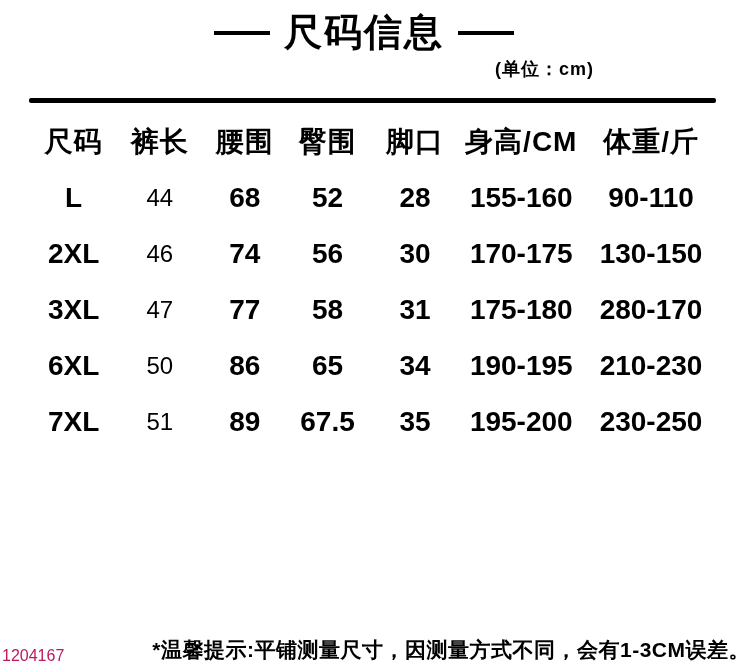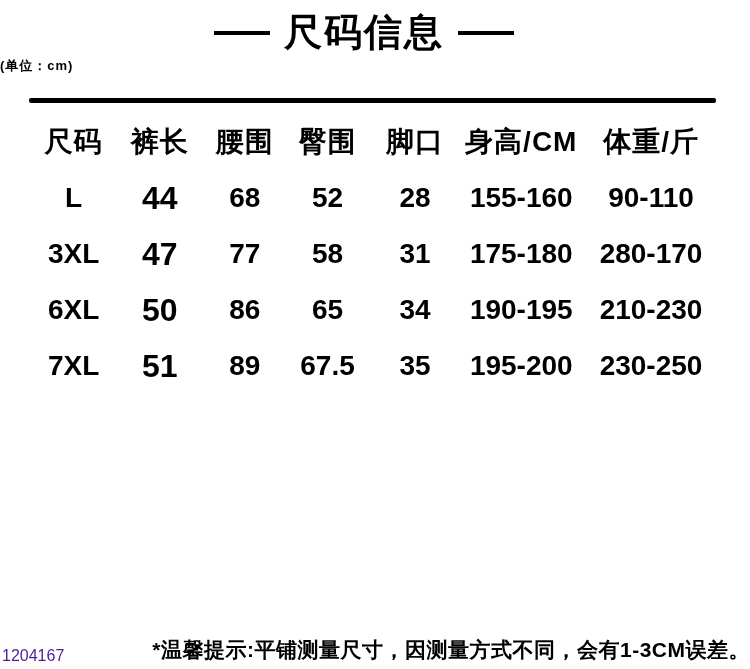--- a/index.html
+++ b/index.html
@@ -36,22 +36,22 @@
     font-size: 38px;
     font-weight: 900;
     letter-spacing: 2px;
     line-height: 1.1;
   }
   .subtitle {
     position: absolute;
     top: 57px;
     left: 0;
     width: 594px;
-    text-align: left;
-    font-size: 13px;
+    text-align: right;
+    font-size: 18px;
     font-weight: 700;
     letter-spacing: 1px;
   }
 
   
   .divider {
     position: absolute;
     top: 98px;
     left: 29px;
     width: 687px;
@@ -80,22 +80,22 @@
   }
   .size-table th {
     font-size: 28px;
     letter-spacing: 1px;
   }
   .size-table td {
     font-size: 28px;
   }
   .size-table td.col-1 {
     
-    font-weight: 700;
-    font-size: 32px;
+    font-weight: 400;
+    font-size: 24px;
   }
   .col-size   { width: 12.6%; }
   .col-length { width: 12.3%; }
   .col-waist  { width: 12.3%; }
   .col-hip    { width: 11.6%; }
   .col-leg    { width: 13.7%; }
   .col-height { width: 17.0%; }
   .col-weight { width: 20.5%; }
 
   
@@ -112,21 +112,21 @@
     letter-spacing: 0.5px;
   }
 
   
   .watermark {
     position: absolute;
     left: 2px;
     bottom: 4px;
     font-size: 16px;
     font-weight: 400;
-    color: #4c1d95;
+    color: #be185d;
   }
 </style>
 </head>
 <body>
 
 <div class="title-row">
   <span class="title-dash"></span>
   <span class="page-title">尺码信息</span>
   <span class="title-dash"></span>
 </div>
@@ -160,20 +160,29 @@
       <tr>
         <td class="col-0">L</td>
         <td class="col-1">44</td>
         <td class="col-2">68</td>
         <td class="col-3">52</td>
         <td class="col-4">28</td>
         <td class="col-5">155-160</td>
         <td class="col-6">90-110</td>
       </tr>
       <tr>
+        <td class="col-0">2XL</td>
+        <td class="col-1">46</td>
+        <td class="col-2">74</td>
+        <td class="col-3">56</td>
+        <td class="col-4">30</td>
+        <td class="col-5">170-175</td>
+        <td class="col-6">130-150</td>
+      </tr>
+      <tr>
         <td class="col-0">3XL</td>
         <td class="col-1">47</td>
         <td class="col-2">77</td>
         <td class="col-3">58</td>
         <td class="col-4">31</td>
         <td class="col-5">175-180</td>
         <td class="col-6">280-170</td>
       </tr>
       <tr>
         <td class="col-0">6XL</td>

